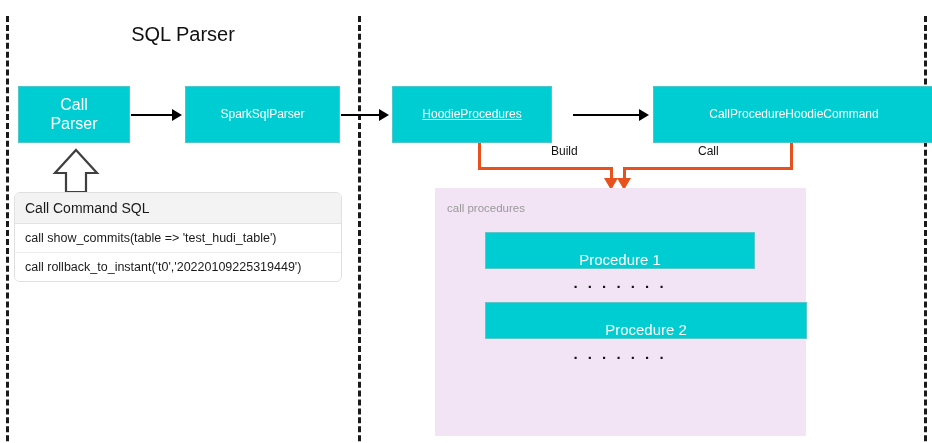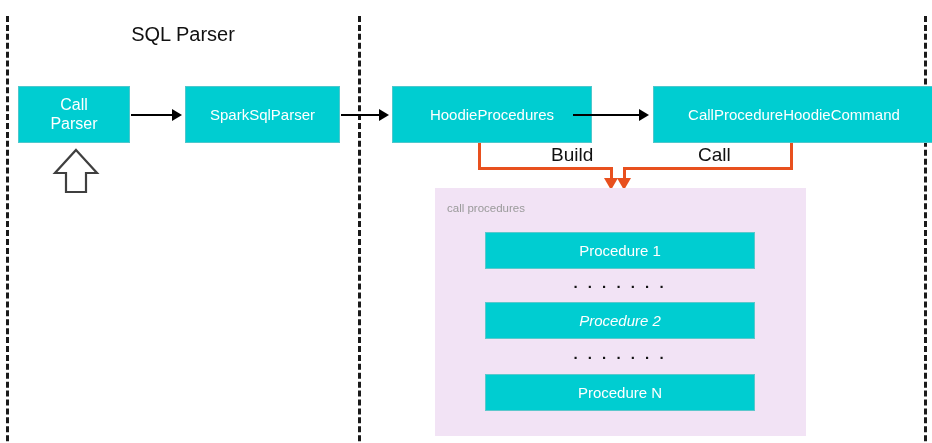--- a/index.html
+++ b/index.html
@@ -13,21 +13,21 @@
   .divider{position:absolute;top:0;height:443px;width:0;
            border-left:3px dashed #1a1a1a;}
 
   
   .section-title{position:absolute;font-size:20px;color:#111111;
                  white-space:nowrap;text-align:center;}
 
   
   .node{position:absolute;background:#00cdd1;border:1px solid #4ec7cc;
         color:#ffffff;display:flex;align-items:center;justify-content:center;
-        text-align:center;font-size:15px;line-height:1.16;box-sizing:border-box;}
+        text-align:center;font-size:12px;line-height:1.16;box-sizing:border-box;}
   .node.two-line{font-size:16px;}
 
   
   .arrow-line{position:absolute;height:0;border-top:2px solid #000000;}
   .arrow-head{position:absolute;width:0;height:0;
               border-top:6px solid transparent;border-bottom:6px solid transparent;
               border-left:10px solid #000000;}
 
   
   .hollow-arrow{position:absolute;}
@@ -40,29 +40,29 @@
   .sql-row{background:#ffffff;border-bottom:1px solid #ececec;
            font-size:12.5px;color:#1a1a1a;padding:7px 10px;box-sizing:border-box;
            white-space:nowrap;}
   .sql-row:last-child{border-bottom:none;}
 
   
   .oline{position:absolute;background:#e8501e;}
   .ohead{position:absolute;width:0;height:0;
          border-left:7px solid transparent;border-right:7px solid transparent;
          border-top:12px solid #e8501e;}
-  .olabel{position:absolute;font-size:19px;color:#111111;
+  .olabel{position:absolute;font-size:12px;color:#111111;
           background:#ffffff;padding:0 6px;white-space:nowrap;}
 
   
   .proc-panel{position:absolute;background:#f2e3f5;box-sizing:border-box;}
   .proc-panel-label{position:absolute;font-size:11.5px;color:#9a9a9a;
                     white-space:nowrap;}
   .proc-box{position:absolute;background:#00cdd1;border:1px solid #5cc8cc;
-            color:#ffffff;display:flex;align-items:center;justify-content:center;
+            color:#ffffff;display:flex;align-items:flex-end;justify-content:center;
             font-size:15px;box-sizing:border-box;}
   .dots{position:absolute;font-size:15px;letter-spacing:3px;color:#111111;
         white-space:nowrap;text-align:center;font-weight:bold;}
 </style>
 </head>
 <body>
 
 <div class="canvas">
 
   <div class="divider" style="left:6px;"></div>
@@ -85,22 +85,27 @@
 
   <div class="arrow-line" style="left:341px;top:98px;width:40px;"></div>
   <div class="arrow-head" style="left:379px;top:93px;"></div>
 
   <div class="hollow-arrow" style="left:52px;top:131px;width:48px;height:48px;">
     <svg width="48" height="48" viewBox="0 0 48 48" xmlns="http://www.w3.org/2000/svg">
       <polygon points="24,3 45,26 34,26 34,45 14,45 14,26 3,26" fill="#ffffff" stroke="#3f3f3f" stroke-width="2.2" stroke-linejoin="miter"></polygon>
     </svg>
   </div>
 
+  <div class="sql-panel" style="left:14px;top:176px;width:328px;">
+    <div class="sql-head">Call Command SQL</div>
+    <div class="sql-row">call show_commits(table =&gt; 'test_hudi_table')</div>
+    <div class="sql-row">call rollback_to_instant('t0','20220109225319449')</div>
+  </div>
 
-  <div class="node" style="left:392px;top:70px;width:200px;height:57px;">
+  <div class="node" style="left:392px;top:70px;width:160px;height:57px;text-decoration:underline;">
     <span>HoodieProcedures</span>
   </div>
 
   <div class="node" style="left:653px;top:70px;width:282px;height:57px;">
     <span>CallProcedureHoodieCommand</span>
   </div>
 
   <div class="arrow-line" style="left:573px;top:98px;width:68px;"></div>
   <div class="arrow-head" style="left:639px;top:93px;"></div>
 
@@ -119,23 +124,20 @@
   <div class="proc-panel" style="left:435px;top:172px;width:371px;height:248px;"></div>
 
   <div class="proc-panel-label" style="left:447px;top:186px;">call procedures</div>
 
   <div class="proc-box" style="left:485px;top:216px;width:270px;height:37px;">
     <span>Procedure 1</span>
   </div>
 
   <div class="dots" style="left:485px;top:258px;width:270px;"><span>. . . . . . .</span></div>
 
-  <div class="proc-box" style="left:485px;top:286px;width:270px;height:37px;font-style:italic;">
+  <div class="proc-box" style="left:485px;top:286px;width:322px;height:37px;">
     <span>Procedure 2</span>
   </div>
 
   <div class="dots" style="left:485px;top:329px;width:270px;"><span>. . . . . . .</span></div>
 
-  <div class="proc-box" style="left:485px;top:358px;width:270px;height:37px;">
-    <span>Procedure N</span>
-  </div>
 
 </div>
 
 </body></html>

